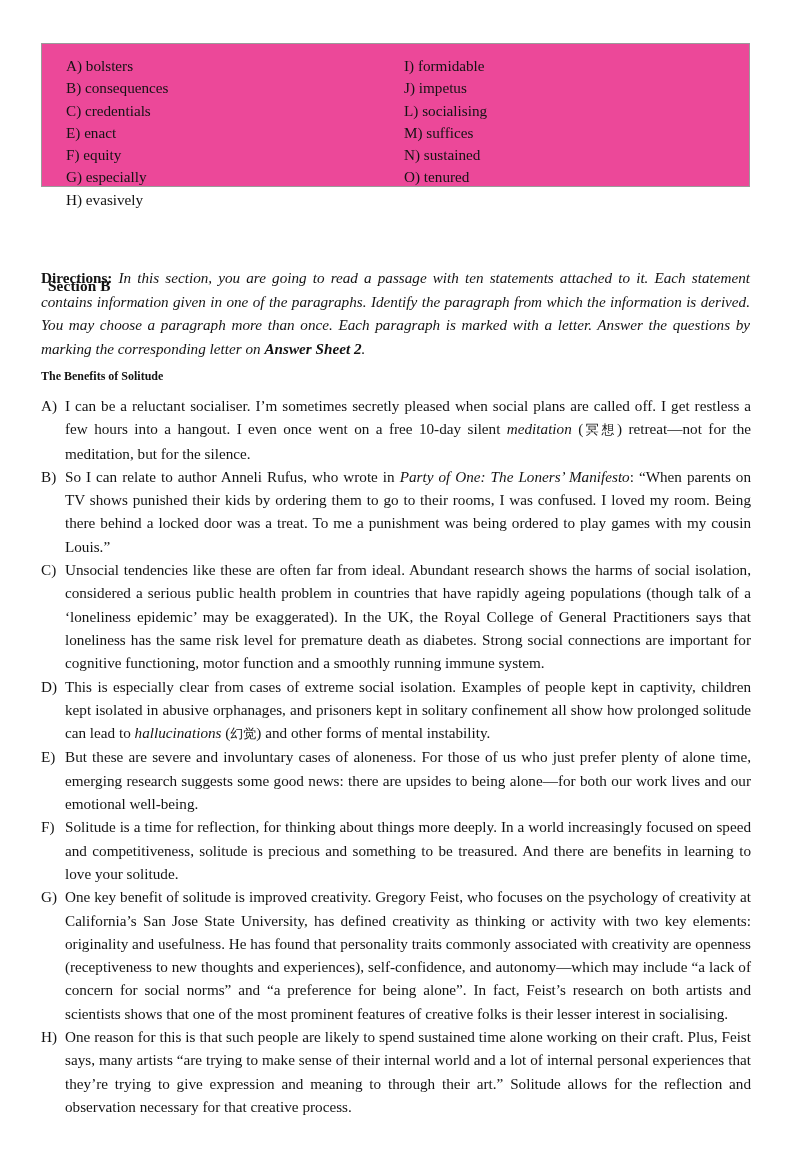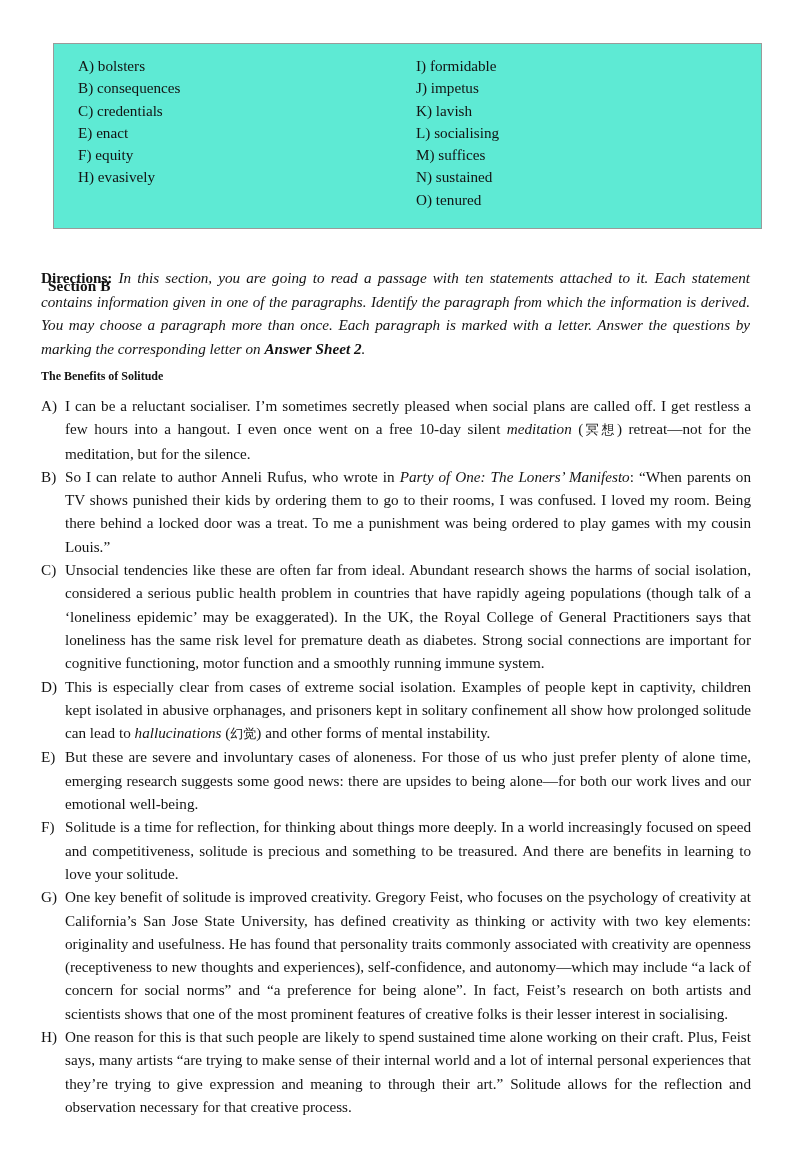--- a/index.html
+++ b/index.html
@@ -13,28 +13,28 @@
     height: 1166px;
     background: #ffffff;
     font-family: "Liberation Serif", serif;
     color: #131313;
     overflow: hidden;
   }
 
   
   .wordbank {
     position: absolute;
-    left: 53px;
+    left: 41px;
     top: 43px;
     width: 709px;
-    height: 186px;
+    height: 144px;
     border: 1px solid #9a9a9a;
     border-left-width: 1px;
     box-sizing: border-box;
-    background: #5eead4;
+    background: #ec4899;
   }
   .wordbank-inner {
     display: flex;
     padding: 11px 0 0 0;
     height: 100%;
     box-sizing: border-box;
   }
   .wb-col {
     display: flex;
     flex-direction: column;
@@ -145,26 +145,26 @@
 <div class="page">
 
   <div class="wordbank">
     <div class="wordbank-inner">
       <div class="wb-col left">
         <div class="wb-item">A) bolsters</div>
         <div class="wb-item">B) consequences</div>
         <div class="wb-item">C) credentials</div>
         <div class="wb-item">E) enact</div>
         <div class="wb-item">F) equity</div>
+        <div class="wb-item">G) especially</div>
         <div class="wb-item">H) evasively</div>
       </div>
       <div class="wb-col right">
         <div class="wb-item">I) formidable</div>
         <div class="wb-item">J) impetus</div>
-        <div class="wb-item">K) lavish</div>
         <div class="wb-item">L) socialising</div>
         <div class="wb-item">M) suffices</div>
         <div class="wb-item">N) sustained</div>
         <div class="wb-item">O) tenured</div>
       </div>
     </div>
   </div>
 
   <div class="section-head">Section B</div>
 

